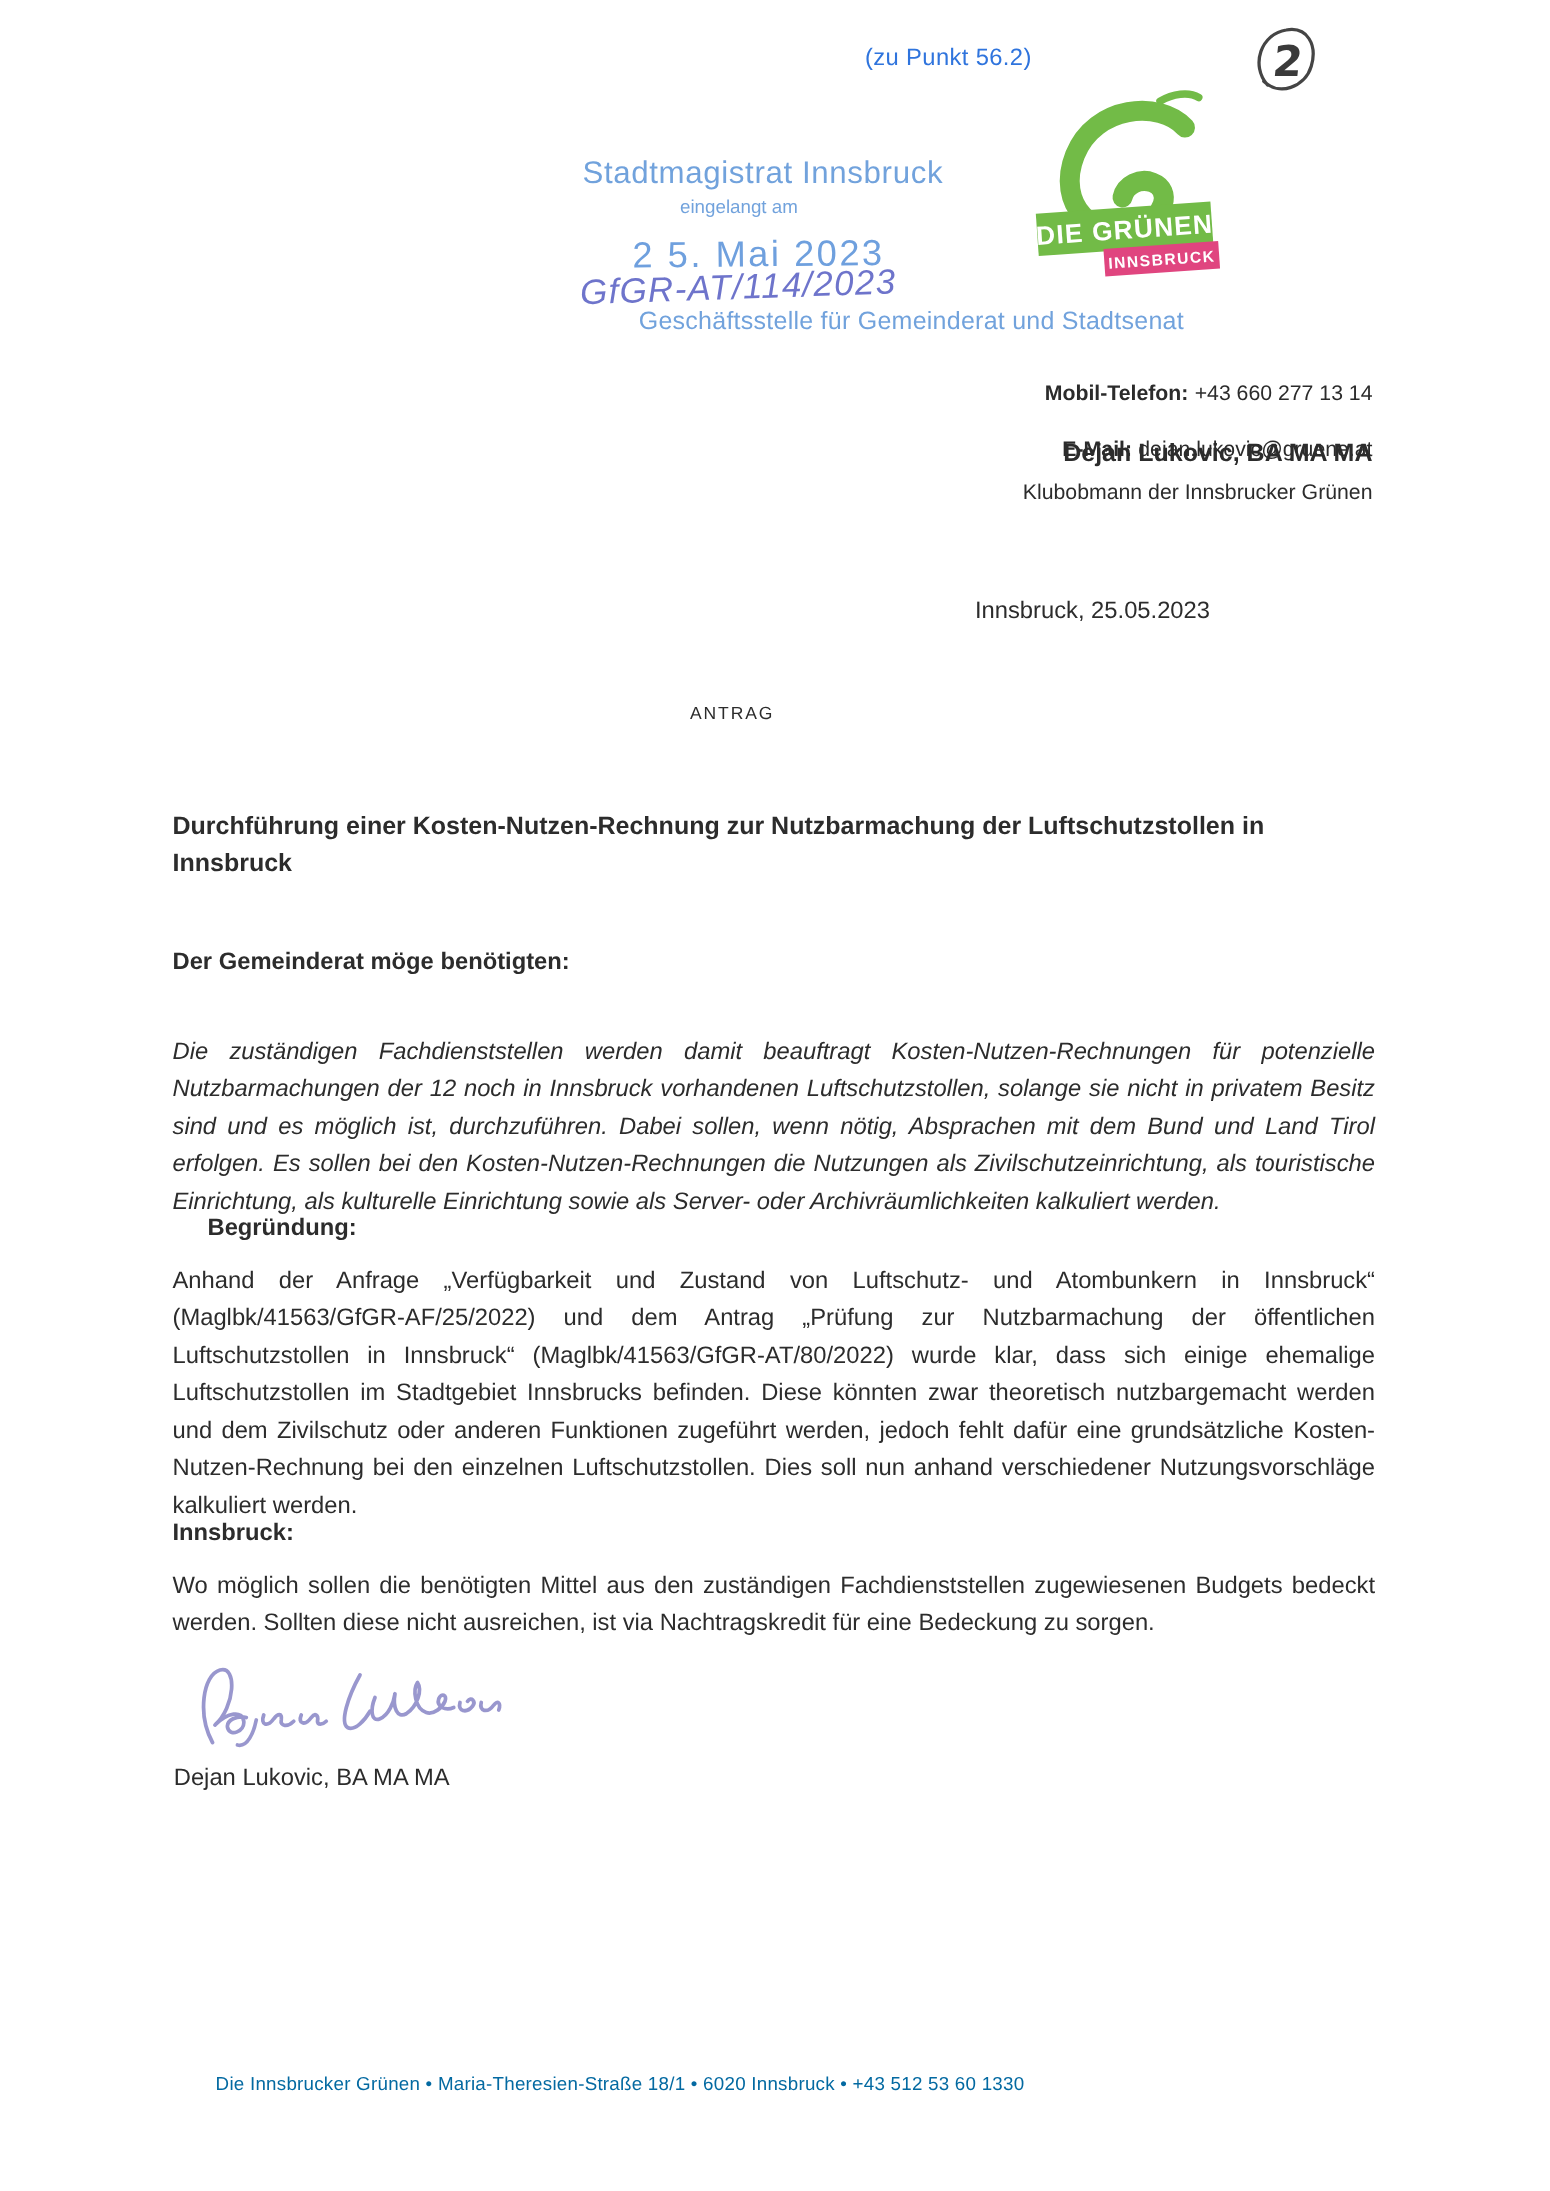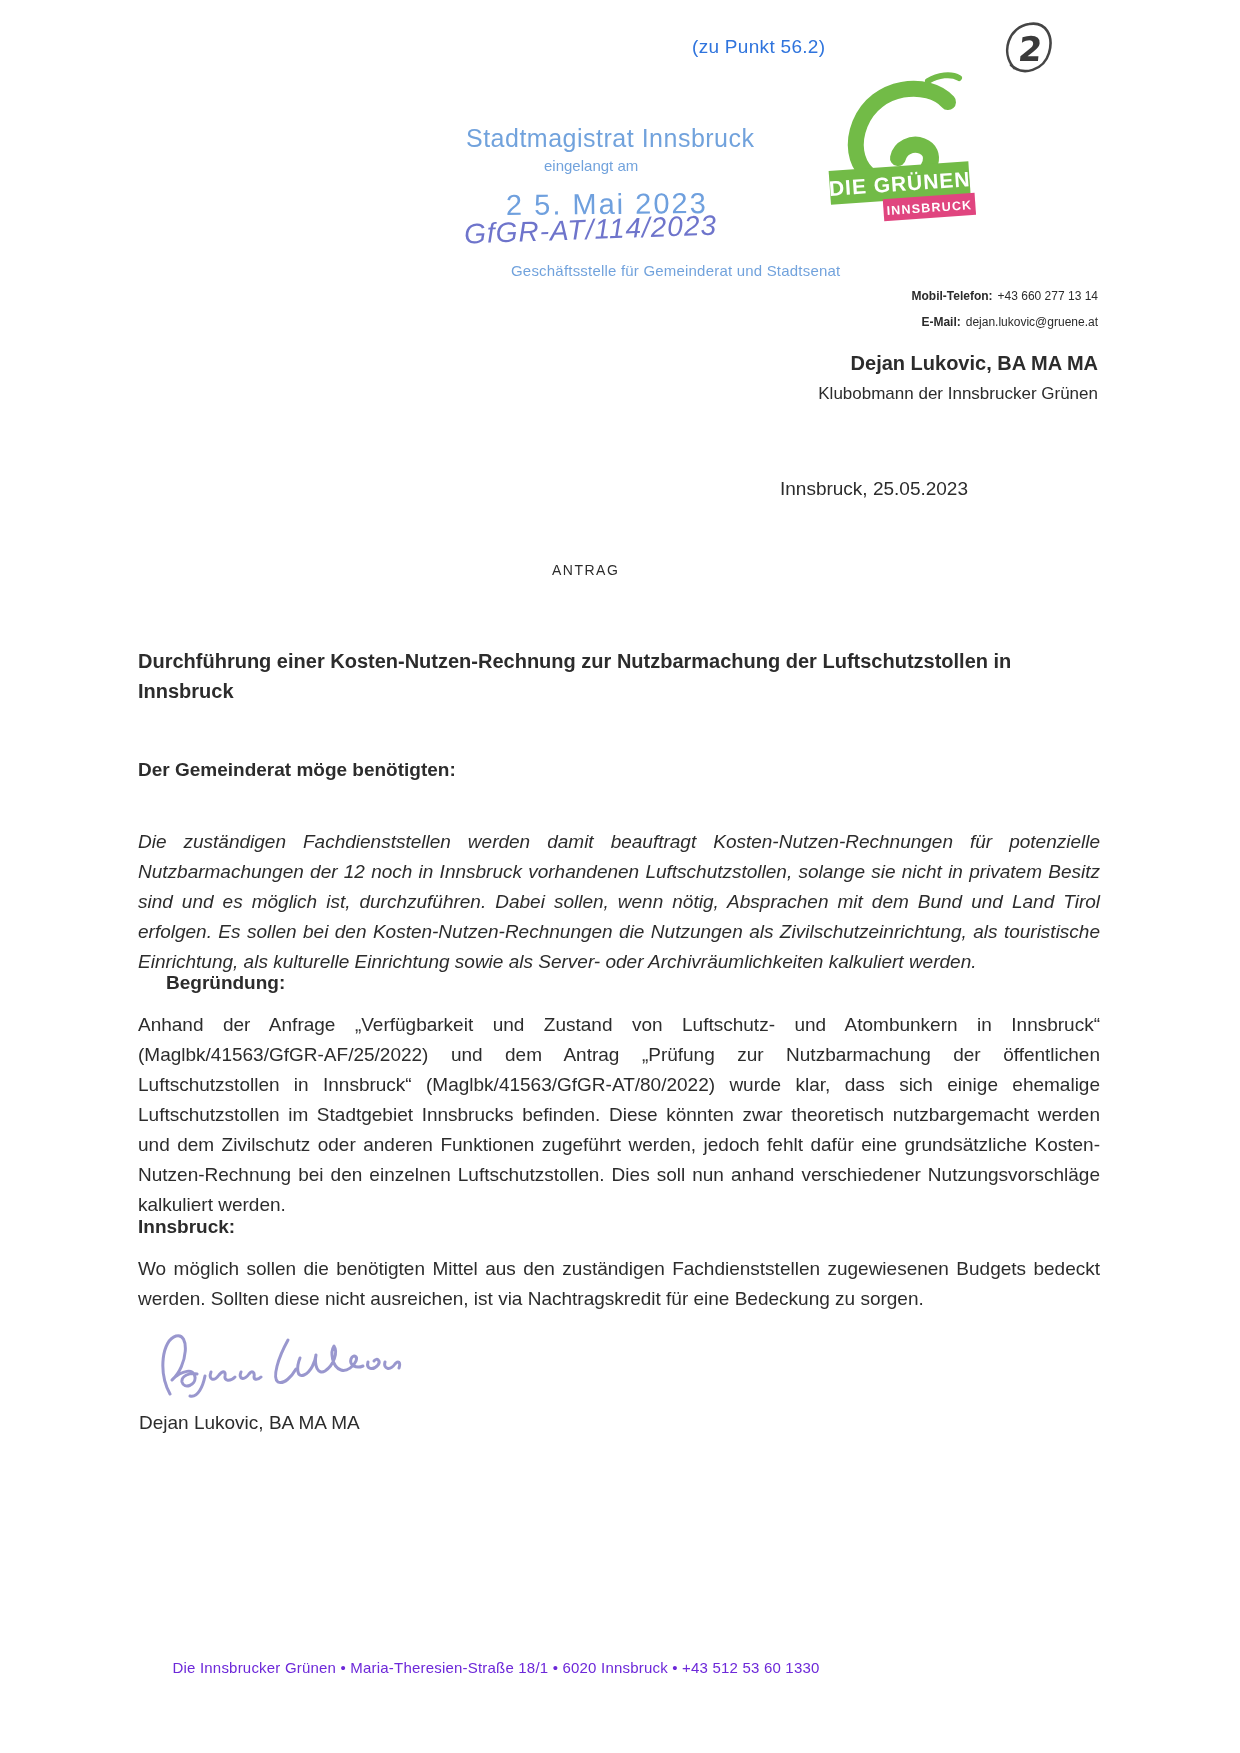--- a/index.html
+++ b/index.html
@@ -14,28 +14,28 @@
   
   .corner-note{left:692px; top:36px; font-size:19px; color:#2f74dd; letter-spacing:.3px;}
   .pagenum-svg{left:996px; top:16px;}
 
   
   .stamp-line{color:#669bda; opacity:.92;}
   .stamp-title{left:466px; top:124px; font-size:25px; letter-spacing:.5px;}
   .stamp-sub{left:544px; top:157px; font-size:15px;}
   .stamp-date{left:506px; top:188px; font-size:29px; letter-spacing:2px; transform:rotate(-.6deg); color:#6fa0de;}
   .stamp-ref{left:464px; top:214px; font-size:28px; font-style:italic; color:#5f66c6; transform:rotate(-2deg); letter-spacing:1px; opacity:.9;}
-  .stamp-office{left:511px; top:246px; font-size:15px; letter-spacing:.2px;margin-top:16px;}
+  .stamp-office{left:511px; top:246px; font-size:20px; letter-spacing:.2px;}
 
   
   .logo-svg{left:820px; top:70px;}
 
   
   .contact{right:142px; top:283px; text-align:right;}
-  .contact-line{font-size:12px; line-height:26px; color:#2b2b2b;}
+  .contact-line{font-size:17px; line-height:26px; color:#2b2b2b;margin-top:19px;}
   .contact-line .lbl{font-weight:bold; margin-right:5px;}
   .sender-name{right:142px; top:352px; font-size:20px; font-weight:bold;}
   .sender-role{right:142px; top:384px; font-size:17px;}
 
   .dateline{right:272px; top:478px; font-size:19px;}
   .doc-type{left:552px; top:562px; font-size:14px; letter-spacing:1.5px;}
 
   .title{left:138px; top:646px; width:962px; font-size:20px; font-weight:bold; line-height:30px;}
 
   .sec-heading{font-size:19px; font-weight:bold;}
@@ -43,21 +43,21 @@
   .h0{left:138px; top:759px;}
   .b0{left:138px; top:827px;font-style:italic;}
   .h1{left:138px; top:972px;margin-left:28px;}
   .b1{left:138px; top:1010px;}
   .h2{left:138px; top:1216px;}
   .b2{left:138px; top:1254px;}
 
   .signature-svg{left:148px; top:1322px;}
   .signatory{left:139px; top:1412px; font-size:19px;}
 
-  .footer{left:0; top:1659px; width:992px; text-align:center; font-size:15px; color:#6d28d9; letter-spacing:.2px;}
+  .footer{left:0; top:1659px; width:992px; text-align:center; font-size:15px; color:#0369a1; letter-spacing:.2px;}
 </style>
 </head>
 <body>
 
 <div class="page">
 
   <div class="abs corner-note">(zu Punkt 56.2)</div>
 
   <svg class="abs pagenum-svg" width="62" height="66" viewBox="0 0 62 66">
     <path d="M18,52 C4,36 13,11 33,8 C50,5 58,20 53,37 C48,54 27,61 15,49" fill="none" stroke="#454545" stroke-width="2.6" stroke-linecap="round"></path>

